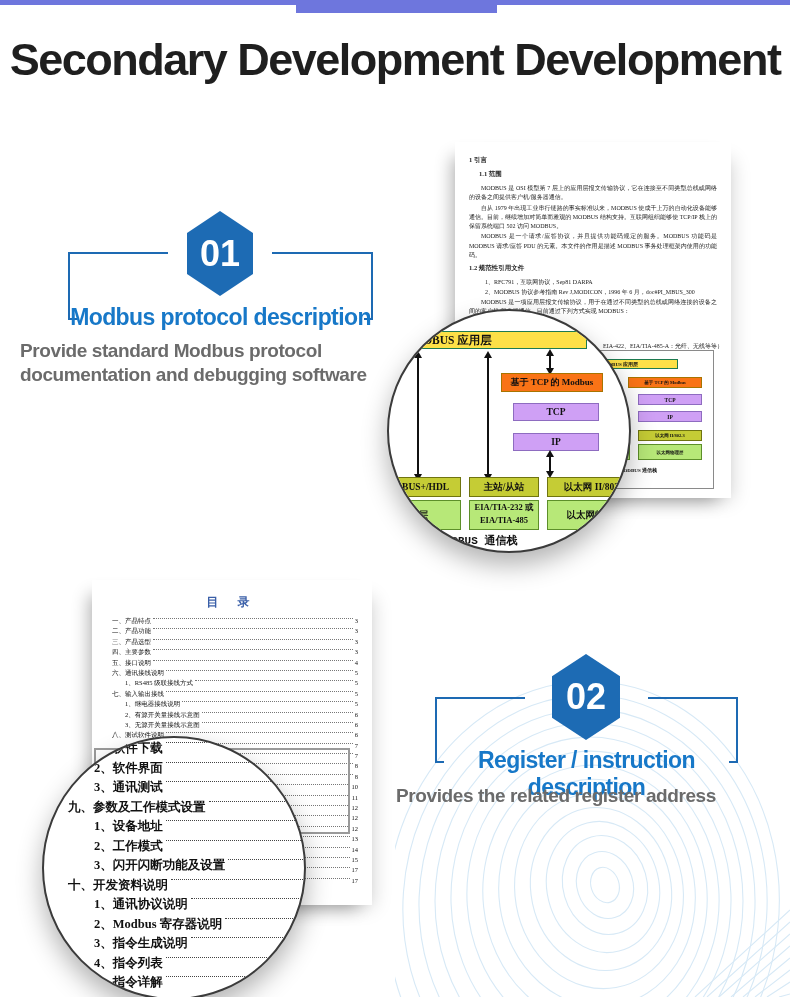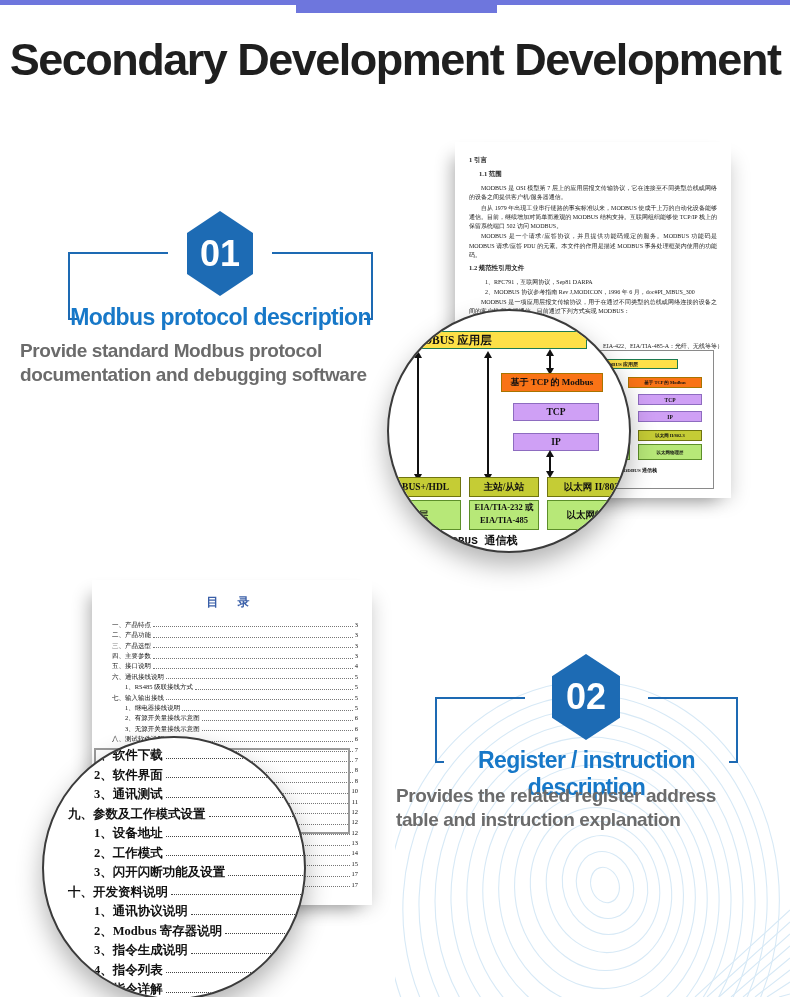--- a/index.html
+++ b/index.html
@@ -64,21 +64,21 @@
   .bracket{position:absolute;background:#1d6ab3;z-index:2;}
   .sec-title{position:absolute;text-align:center;color:#1778c8;font-weight:bold;font-size:23px;
      letter-spacing:-0.6px;z-index:2;}
   .sec-sub{position:absolute;text-align:left;color:#6b6b6b;font-weight:bold;font-size:19px;
      line-height:1.28;letter-spacing:-0.4px;z-index:2;}
 
   
   .doc2-title{position:absolute;left:0;top:14px;width:100%;text-align:center;color:#3a5fa8;
      font-weight:bold;font-size:12px;letter-spacing:8px;}
   .toc-list{position:absolute;left:20px;top:38px;width:246px;}
-  .toc-row{display:flex;align-items:flex-end;font-size:6.5px;line-height:1.0;height:10.4px;color:#111;}
+  .toc-row{display:flex;align-items:flex-start;font-size:6.5px;line-height:1.0;height:10.4px;color:#111;}
   .toc-row.indent{padding-left:13px;}
   .toc-text{white-space:nowrap;}
   .toc-leader{flex:1;border-bottom:1px dotted #777;margin:0 2px 1px 2px;min-width:6px;}
   .toc-page{white-space:nowrap;}
   .sel-box{position:absolute;left:2px;top:168px;width:252px;height:82px;border:2px solid #9a9a9a;z-index:2;}
 
   
   .mag2-list{position:absolute;left:24px;top:4px;width:300px;}
   .mag2-list .toc-row{font-size:12.5px;height:19.5px;color:#111;
      font-family:"Liberation Serif","DejaVu Serif",serif;font-weight:bold;}
@@ -379,16 +379,15 @@
   </div>
   <div class="bracket" style="left:435px;top:697px;width:90px;height:2px;"></div>
   <div class="bracket" style="left:648px;top:697px;width:90px;height:2px;"></div>
   <div class="bracket" style="left:435px;top:697px;width:2px;height:66px;"></div>
   <div class="bracket" style="left:736px;top:697px;width:2px;height:66px;"></div>
   <div class="bracket" style="left:435px;top:761px;width:9px;height:2px;"></div>
   <div class="bracket" style="left:729px;top:761px;width:9px;height:2px;"></div>
   <div class="sec-title" style="left:423px;top:747px;width:327px;">Register / instruction description</div>
   <div class="sec-sub" style="left:396px;top:784px;width:380px;">
     <div>Provides the related register address</div>
-    <div>table and instruction explanation</div>
   </div>
 
 </div>
 
 </body></html>

